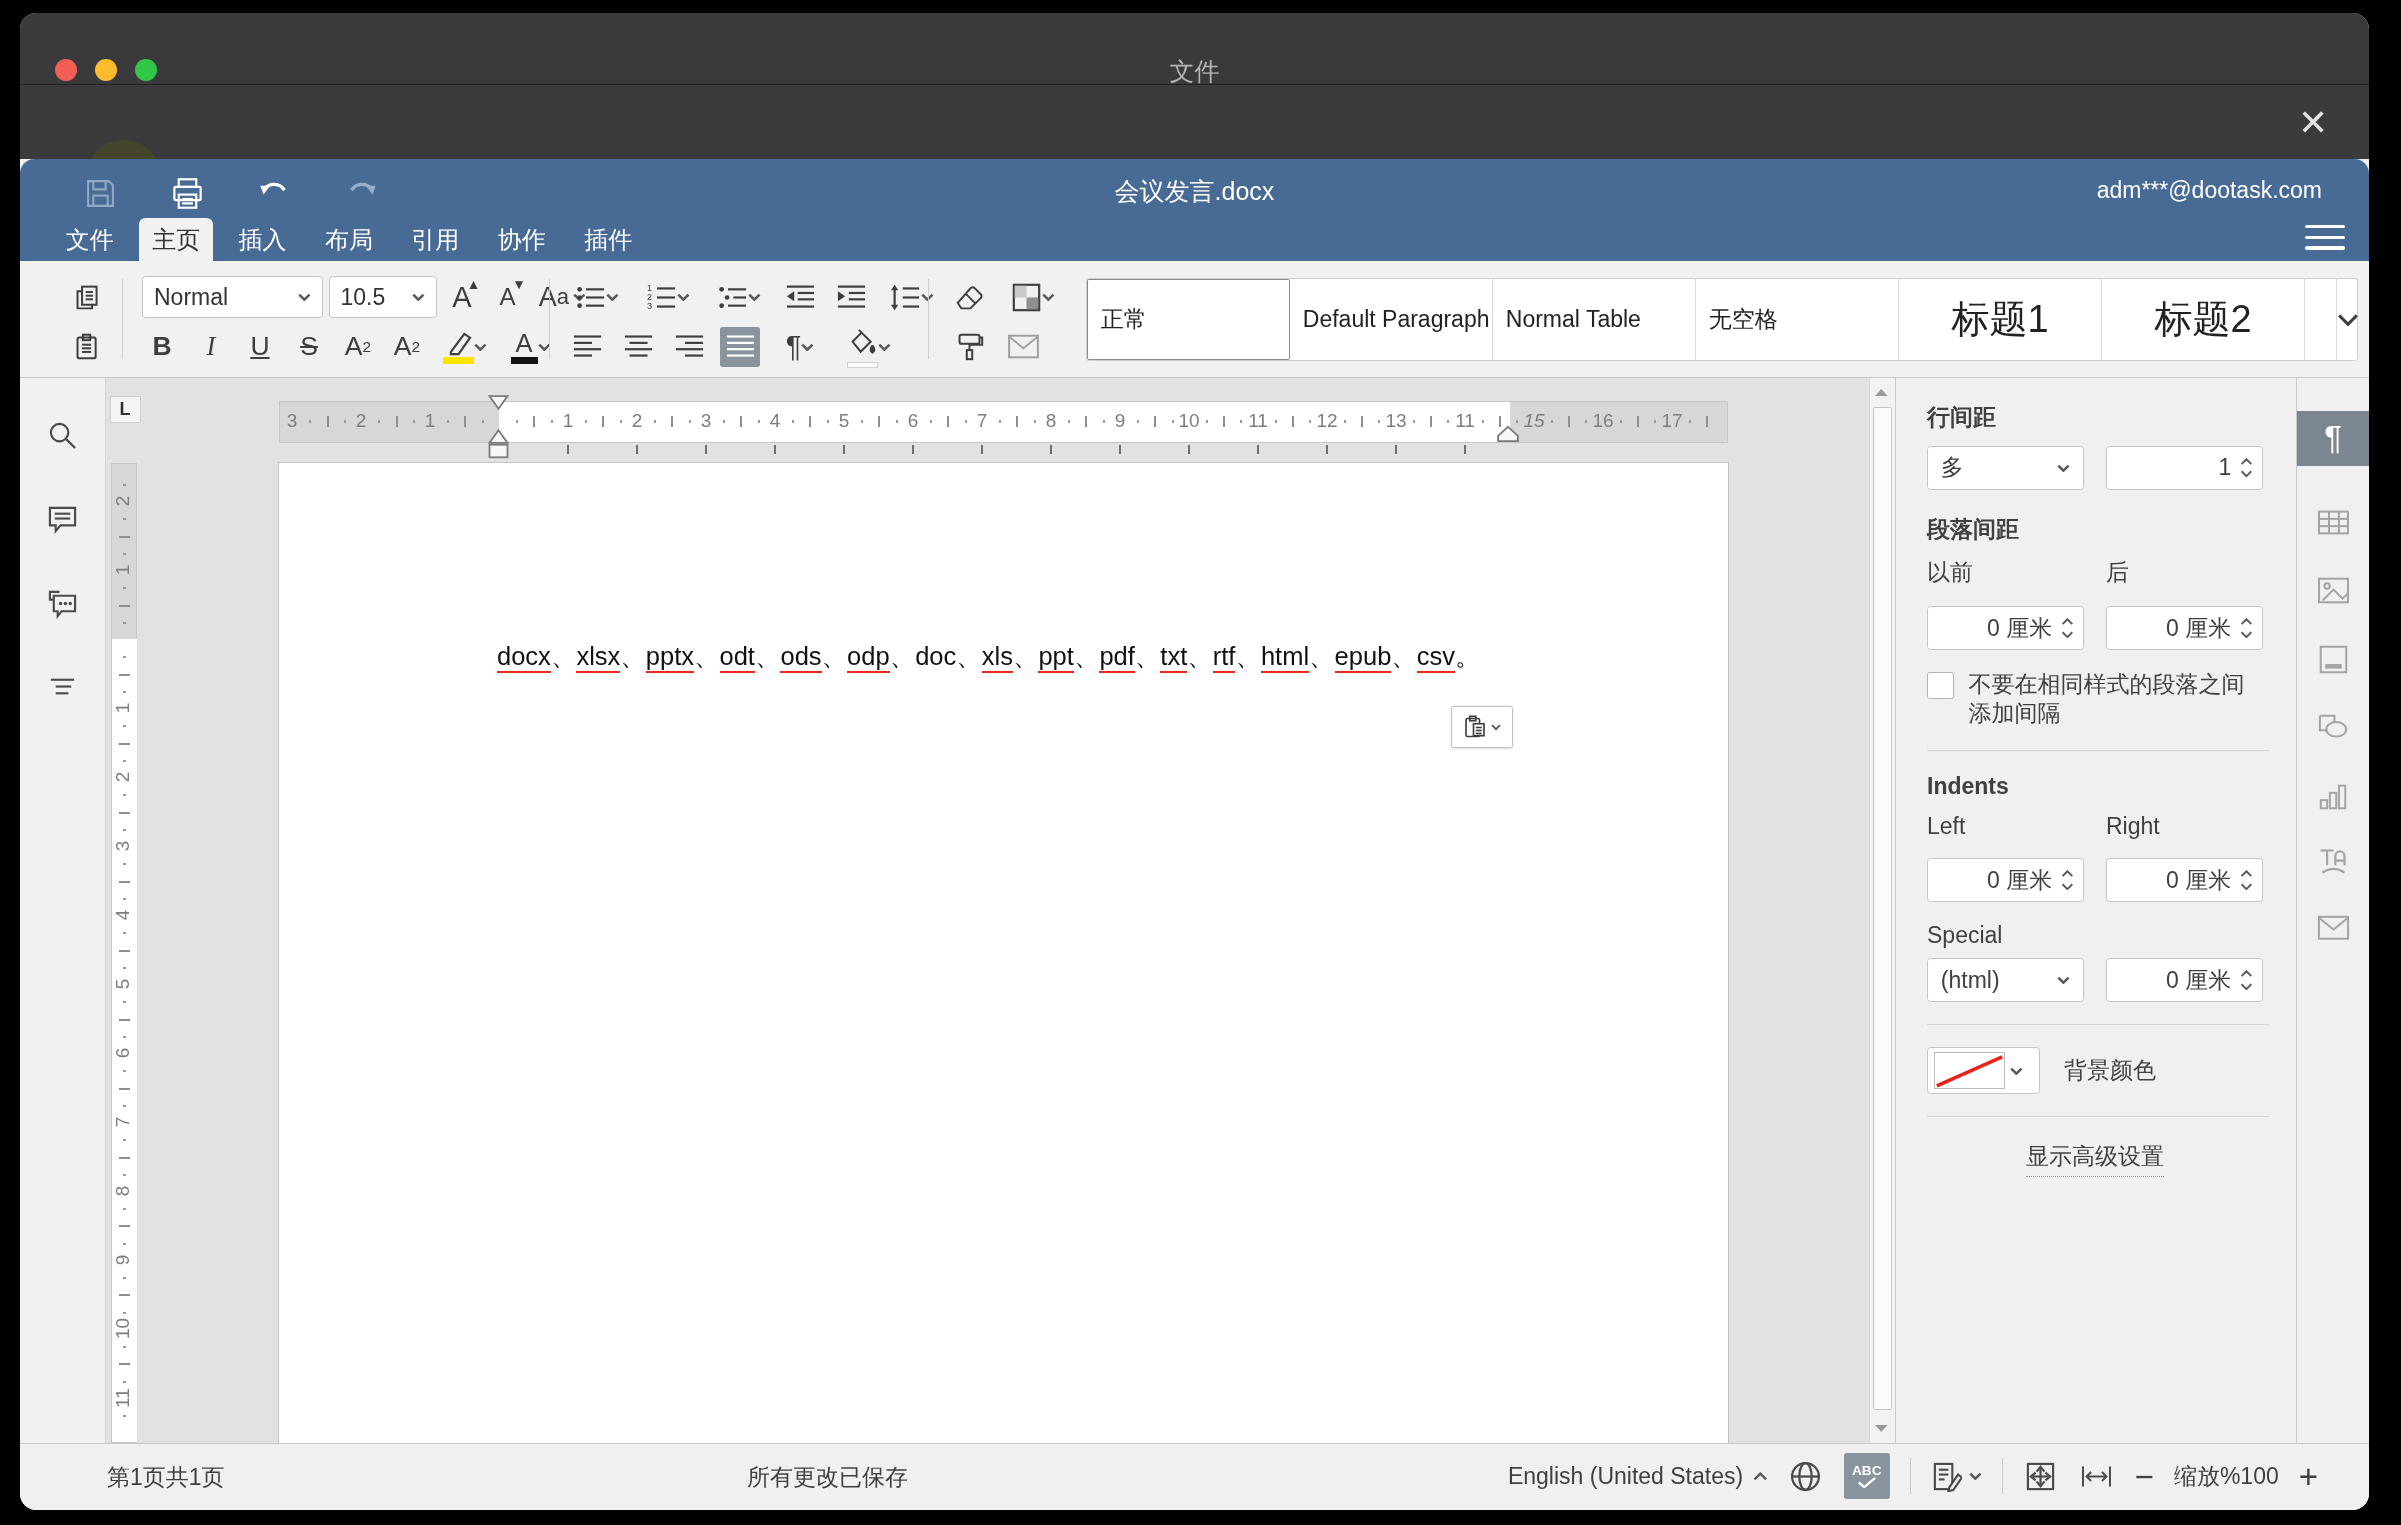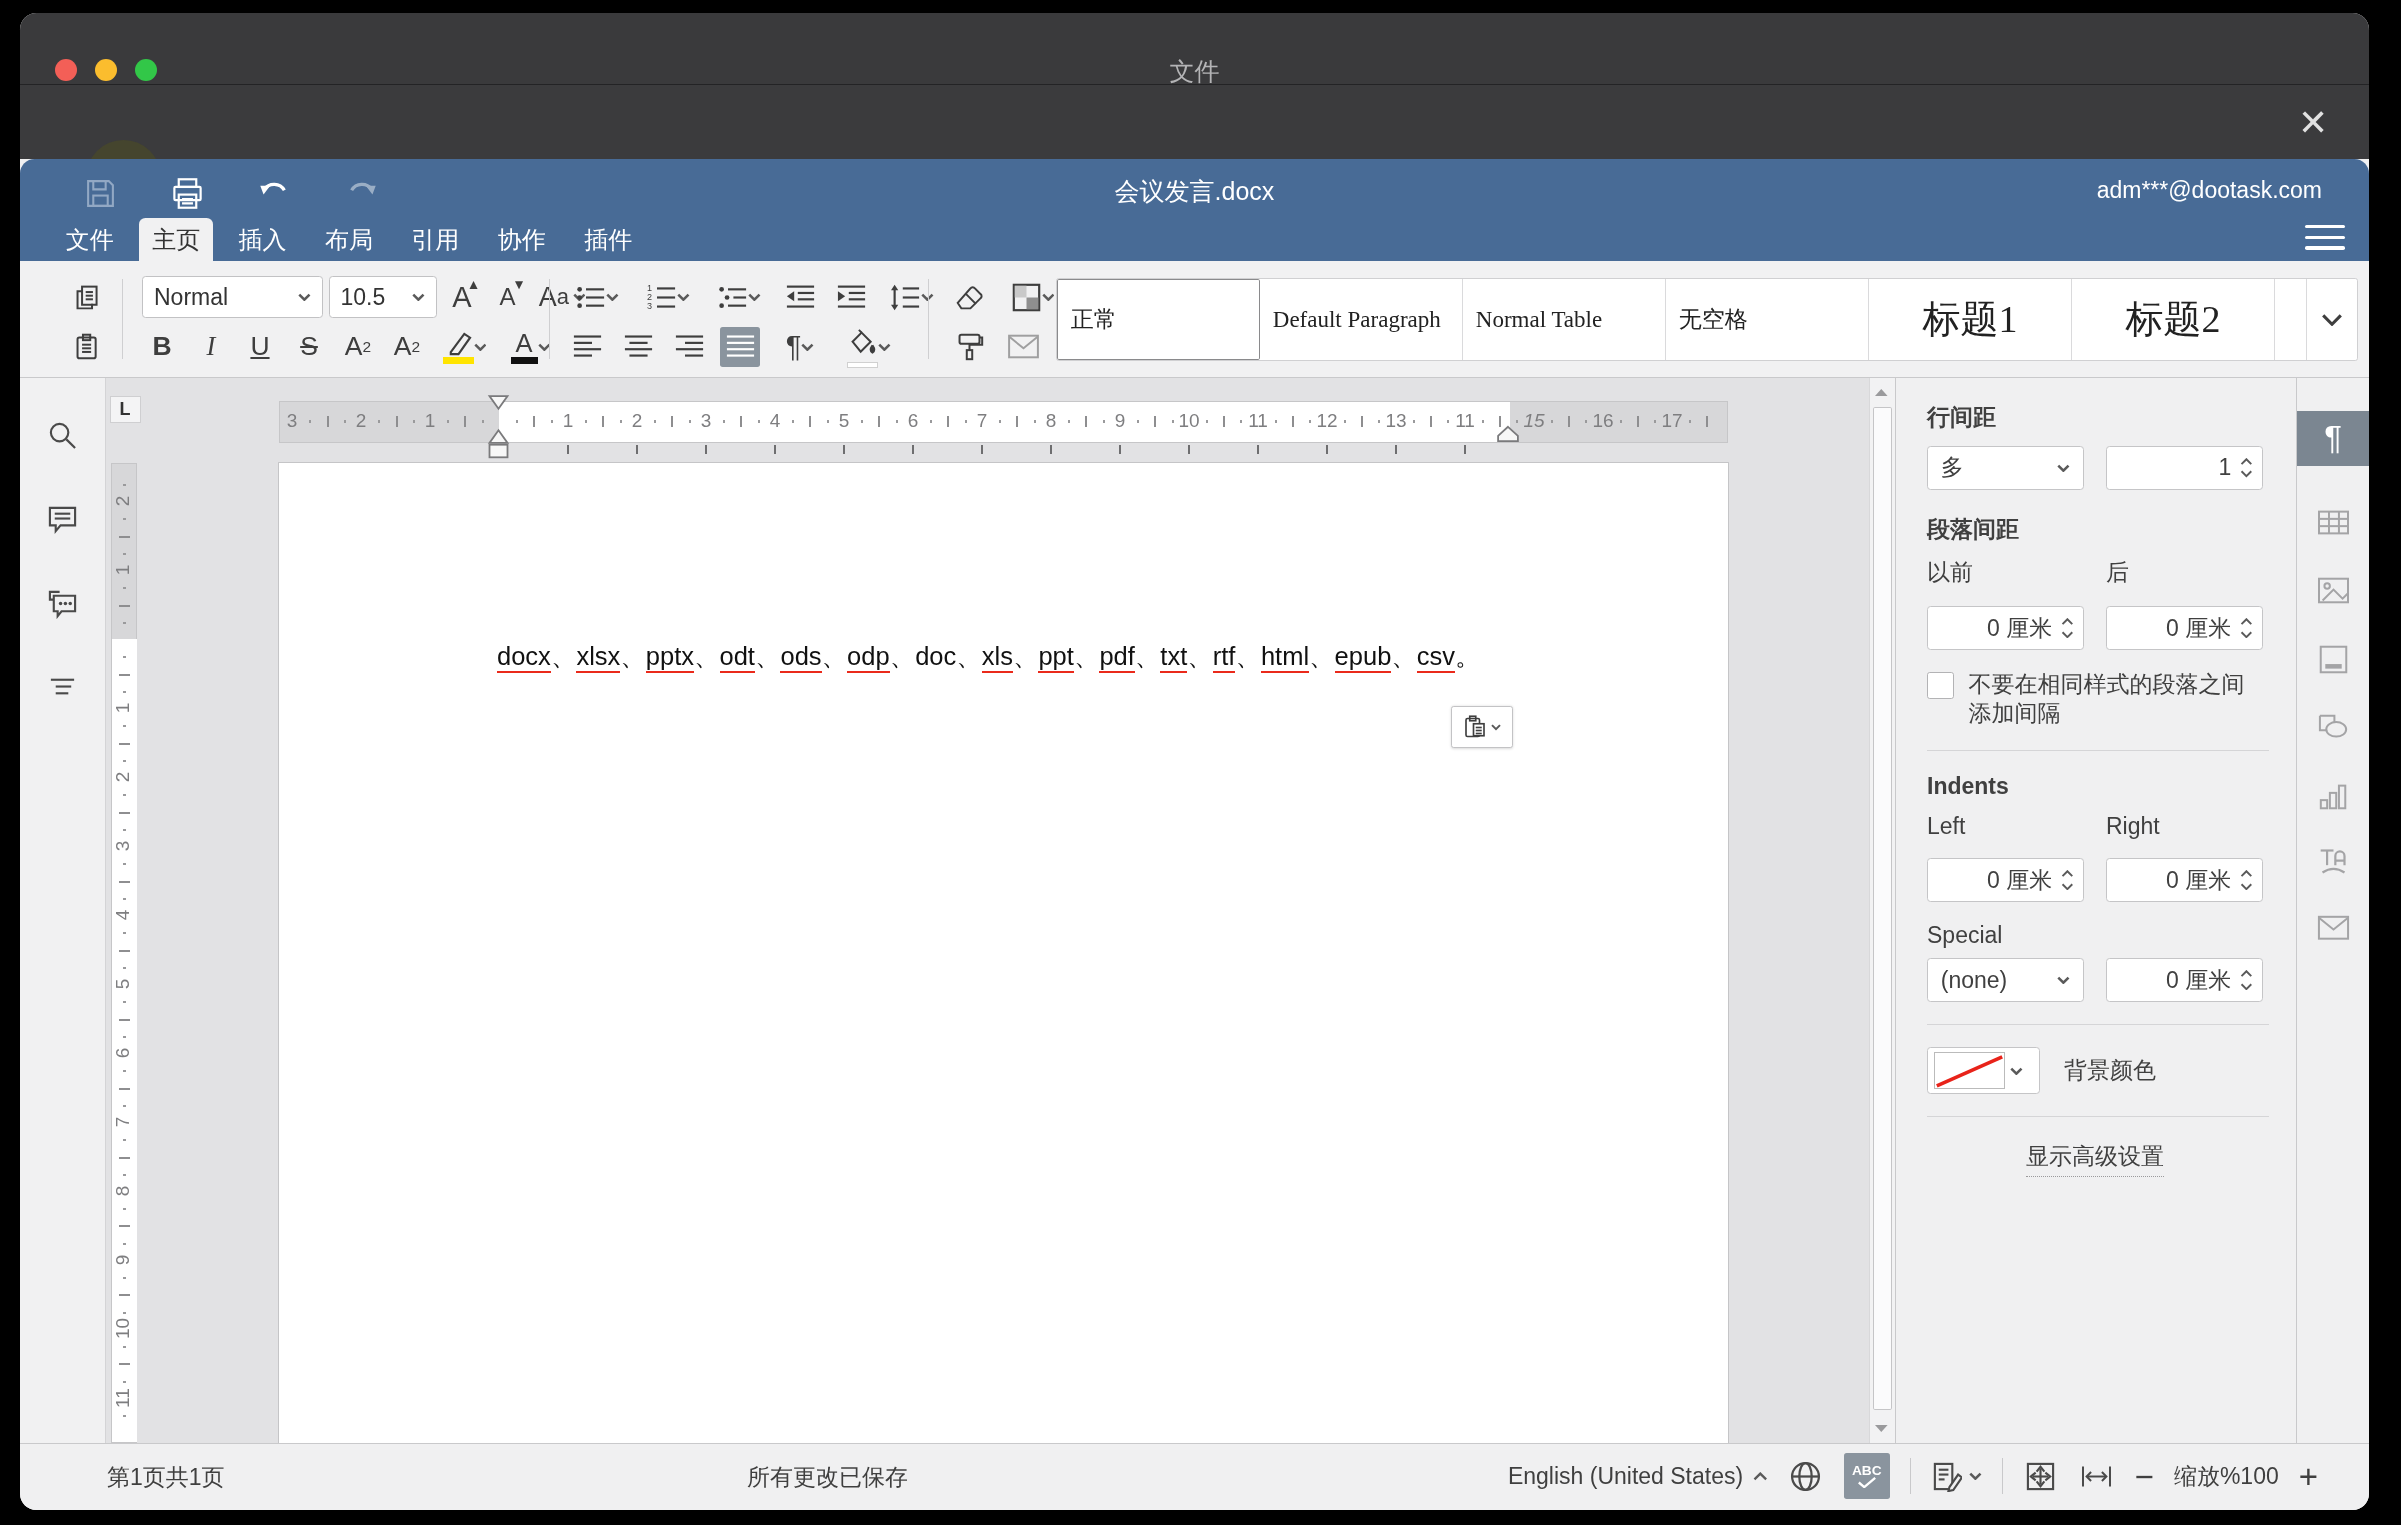--- a/index.html
+++ b/index.html
@@ -35,22 +35,22 @@
   .tbtn{min-width:40px;height:40px;display:flex;align-items:center;justify-content:center;border-radius:2.7px;
     color:#3e3e3e;cursor:pointer;}
   .tbtn.on{background:#8a949e;}
   .glyph{font-size:26.5px;color:#3e3e3e;}
   .chev{width:12.8px;height:8.2px;flex:none;}
   .chev polyline{fill:none;stroke:#5a5a5a;stroke-width:2;}
   .box-select{background:#fff;border:0.9px solid #c2c2c4;border-radius:3.6px;height:40px;display:flex;
     align-items:center;padding:0 11px;gap:9px;font-size:23px;color:#333;cursor:pointer;}
   .ic{stroke:#3e3e3e;fill:none;stroke-width:2.2;}
   
-  #gallery{position:absolute;left:1036px;right:11px;top:17.3px;height:81px;background:#fff;
-    border:0.9px solid #d0d0d2;border-radius:2.7px;display:flex;font-family:Liberation Serif, serif;}
+  #gallery{position:absolute;left:1066px;right:11px;top:17.3px;height:81px;background:#fff;
+    border:0.9px solid #d0d0d2;border-radius:2.7px;display:flex;}
   .gcell{flex:none;width:203px;border-right:0.9px solid #dadadc;display:flex;align-items:center;
     padding:0 12.8px;font-size:23px;color:#222;overflow:hidden;white-space:nowrap;cursor:pointer;box-sizing:border-box;}
   .gcell.sel{border:1.8px solid #8a8a8c;border-radius:1.8px;}
   .gcell.head{font-size:38px;justify-content:center;padding:0;}
   .gblank{flex:none;width:31px;border-right:0.9px solid #dadadc;}
   .gmore{flex:1;display:flex;align-items:center;justify-content:center;cursor:pointer;}
   
   #main{flex:1;display:flex;position:relative;min-height:0;}
   #leftbar{width:85px;flex:none;background:#f1f1f2;border-right:0.9px solid #d4d4d6;display:flex;
     flex-direction:column;align-items:center;padding-top:36px;gap:40px;}
@@ -830,21 +830,21 @@
               </svg>
           <svg width="12.8" height="7.3" viewBox="0 0 10 6">
                 <polyline points="1,1 5,5 9,1" fill="none" stroke="#5a5a5a" stroke-width="1.6"></polyline>
               </svg>
             </span>
         </div>
       </div>
       <div class="plabel" style="margin-top:3.6px">Special</div>
       <div class="prow">
         <div class="dd pcol">
-          <span>(none)</span>
+          <span>(html)</span>
           <svg class="chev" viewBox="0 0 10 6">
               <polyline points="1,1 5,5 9,1"></polyline>
             </svg>
         </div>
         <div class="spin pcol">
           <span>0 厘米</span>
           <span class="arr">
               <svg width="12.8" height="7.3" viewBox="0 0 10 6">
                 <polyline points="1,5 5,1 9,5" fill="none" stroke="#5a5a5a" stroke-width="1.6"></polyline>
               </svg>

